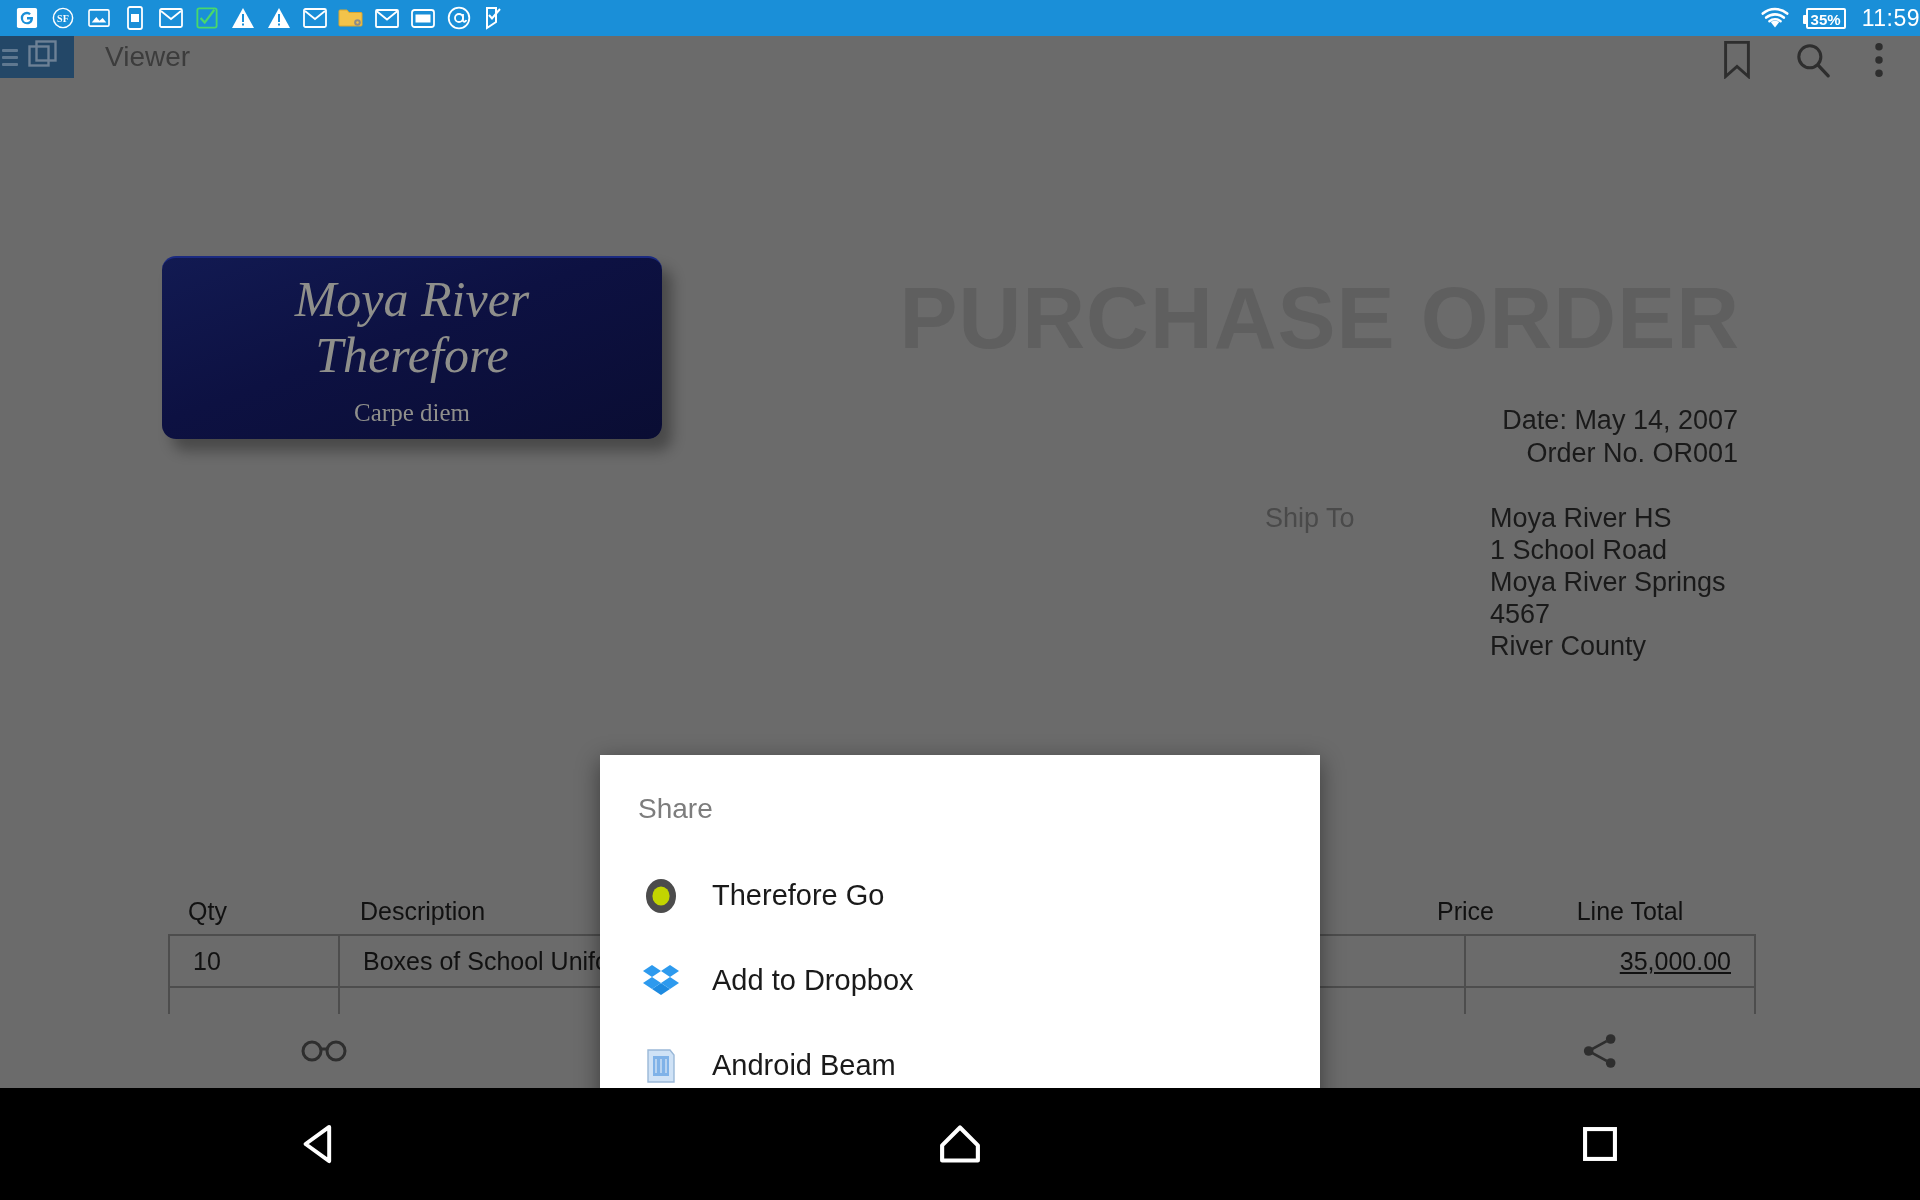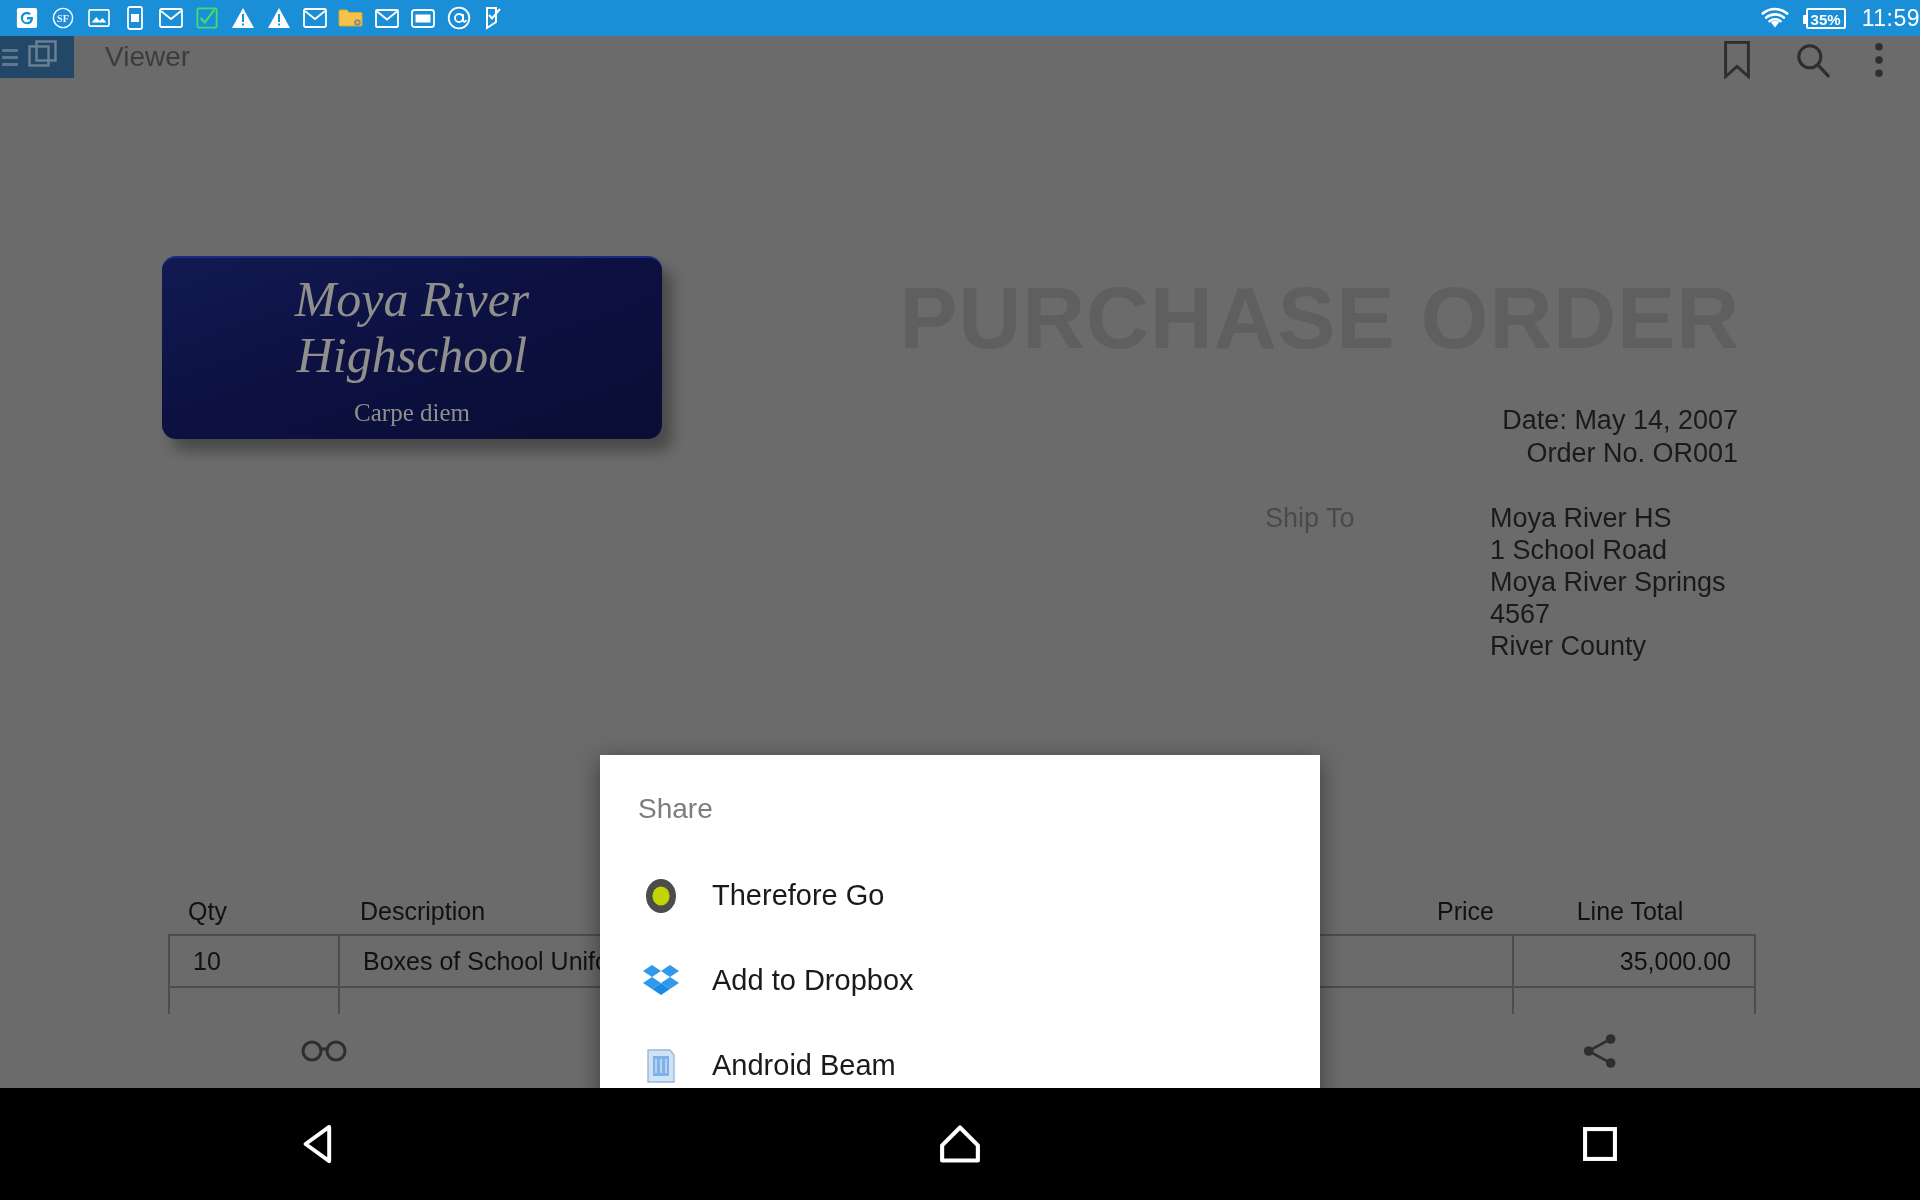--- a/index.html
+++ b/index.html
@@ -80,21 +80,21 @@
   .tbl { position:absolute; left:168px; top:800px; width:1588px; }
   .tbl-head { display:flex; height:46px; color:#111; font-size:25px; }
   .tbl-head > div { display:flex; align-items:center; }
   .tbl-row { display:flex; height:52px; border:2px solid #4d4d4d; border-bottom:none; }
   .tbl-row:last-child { border-bottom:2px solid #4d4d4d; }
   .tbl-row > div { display:flex; align-items:center; border-right:2px solid #4d4d4d; font-size:25px; color:#111; padding:0 23px; }
   .tbl-row > div:last-child { border-right:none; }
   .c-qty { width:170px; }
   .c-desc { flex:1; }
   .c-price { width:210px; justify-content:flex-end; }
-  .c-total { width:240px; justify-content:flex-end; }
+  .c-total { width:288px; justify-content:flex-end;text-decoration:underline; }
   .h-qty{width:170px;padding-left:20px;} .h-desc{flex:1;padding-left:22px;}
   .h-price{width:210px;justify-content:flex-end;padding-right:10px;} .h-total{width:252px;justify-content:center;}
 
   
   .bottombar {
     position:absolute; left:0; bottom:112px; width:1920px; height:74px;
     background:#6b6b6b; display:flex; align-items:center; z-index:20;
   }
   .bb-icon { position:absolute; display:flex; align-items:center; justify-content:center; }
 
@@ -280,21 +280,21 @@
           <circle cx="4" cy="26" r="3.1" fill="#2e2e2e"></circle>
         </svg>
     </span>
   </div>
 
   <div class="doc">
 
     <div class="logo">
       <div class="logo-name">
         <span>Moya River</span><br>
-        <span>Highschool</span>
+        <span>Therefore</span>
       </div>
       <div class="logo-motto">Carpe diem</div>
     </div>
 
     <div class="po-title">PURCHASE ORDER</div>
 
     <div class="meta">
       <div>Date: May 14, 2007</div>
       <div>Order No. OR001</div>
     </div>

